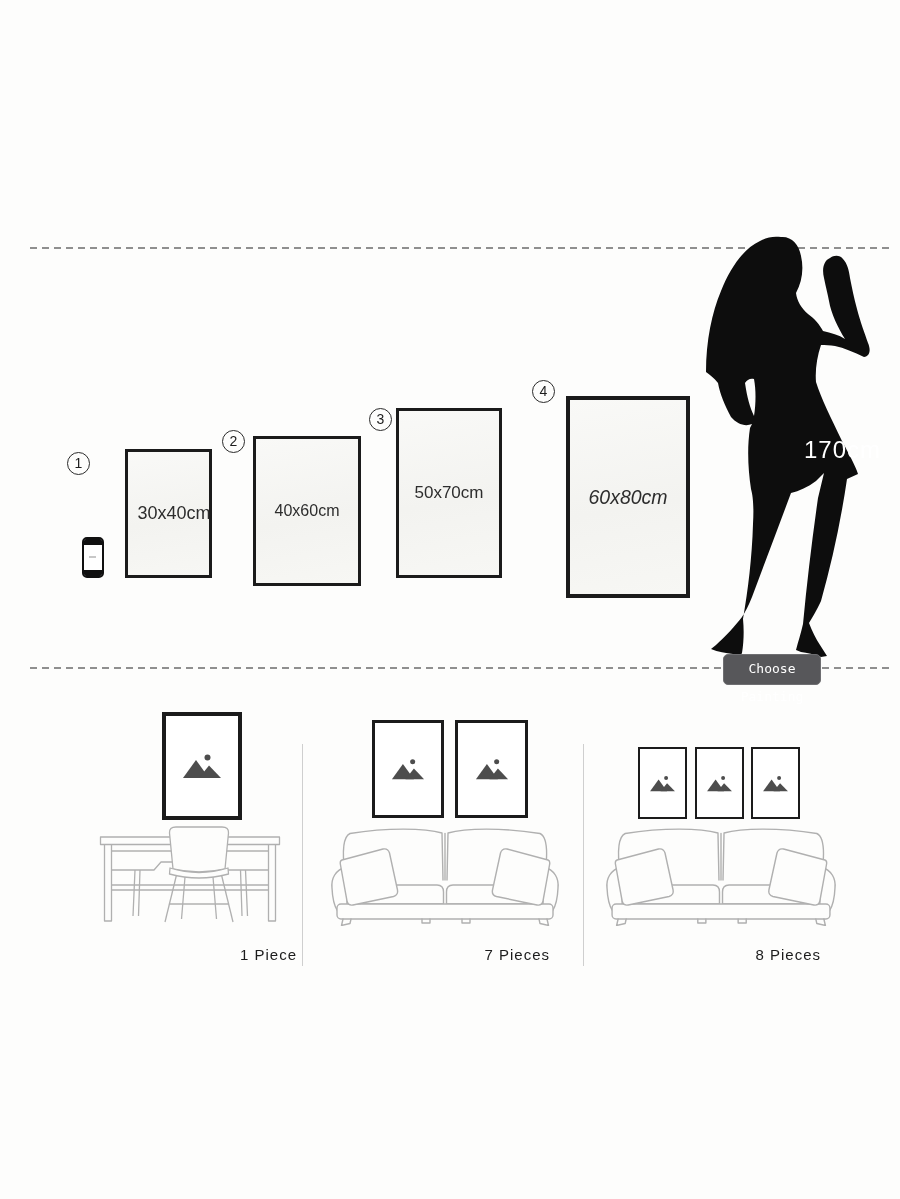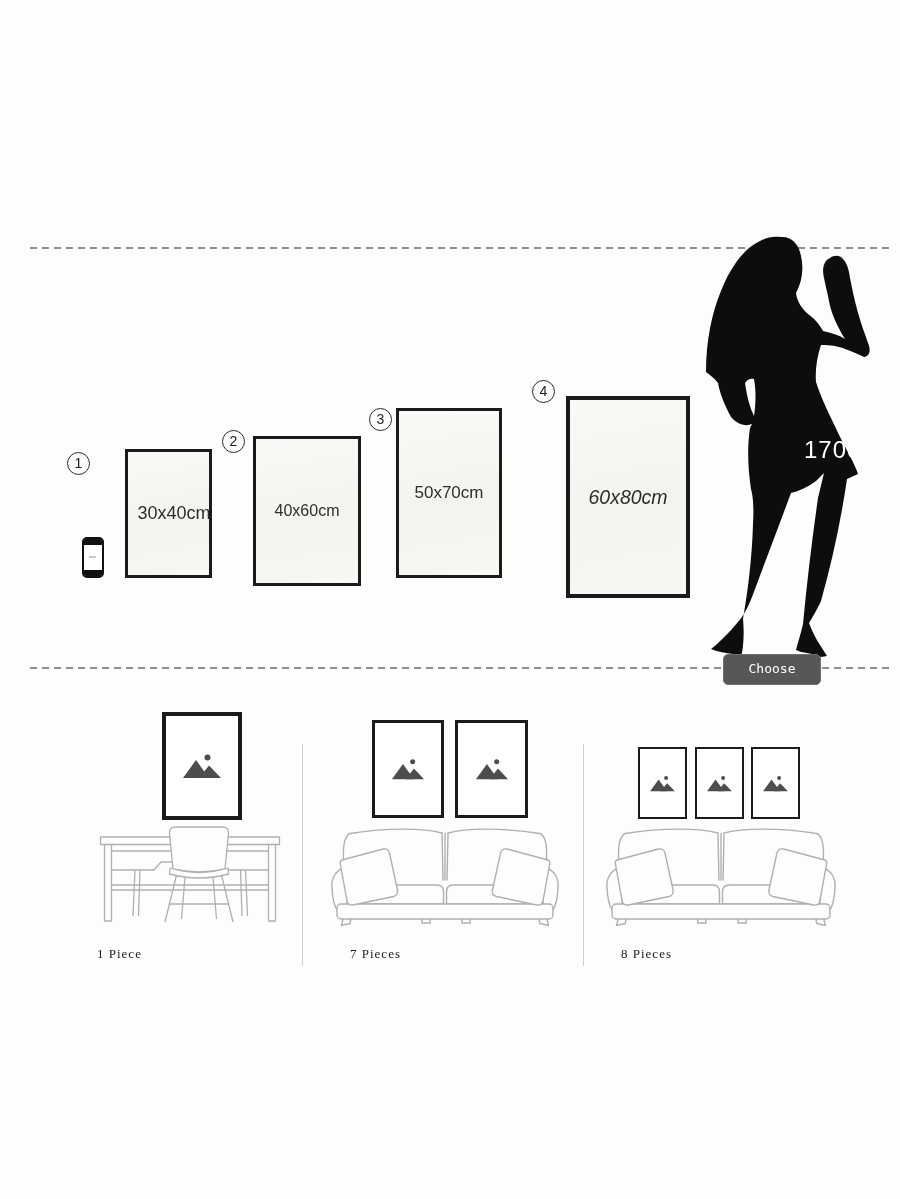--- a/index.html
+++ b/index.html
@@ -58,22 +58,22 @@
   #bf3a{left:638px;top:747px;width:49px;height:72px;border-width:2.5px;}
   #bf3b{left:695px;top:747px;width:49px;height:72px;border-width:2.5px;}
   #bf3c{left:751px;top:747px;width:49px;height:72px;border-width:2.5px;}
   .ph-icon{fill:#4d4d4d;}
 
   .furniture{position:absolute;z-index:1;}
   #desk {left:98px;top:824px;width:184px;height:102px;}
   #sofa2{left:329px;top:824px;width:232px;height:102px;}
   #sofa3{left:604px;top:824px;width:234px;height:102px;}
 
-  .layout-label{position:absolute;top:946px;width:200px;text-align:left;z-index:2;
-    font-family:Liberation Serif, serif;font-size:13px;letter-spacing:1px;color:#1c1c1c;}
+  .layout-label{position:absolute;top:946px;width:200px;text-align:right;z-index:2;
+    font-family:Liberation Sans, sans-serif;font-size:15px;letter-spacing:1px;color:#1c1c1c;}
   #ll1{left:97px;} #ll2{left:350px;} #ll3{left:621px;}
 </style>
 </head>
 <body>
 
 <svg width="0" height="0" style="position:absolute" aria-hidden="true">
   <defs>
     <symbol id="img-ph" viewBox="0 0 40 26">
       <circle cx="25.5" cy="4.5" r="3"></circle>
       <polygon points="1,25 14,7 27,25"></polygon>

